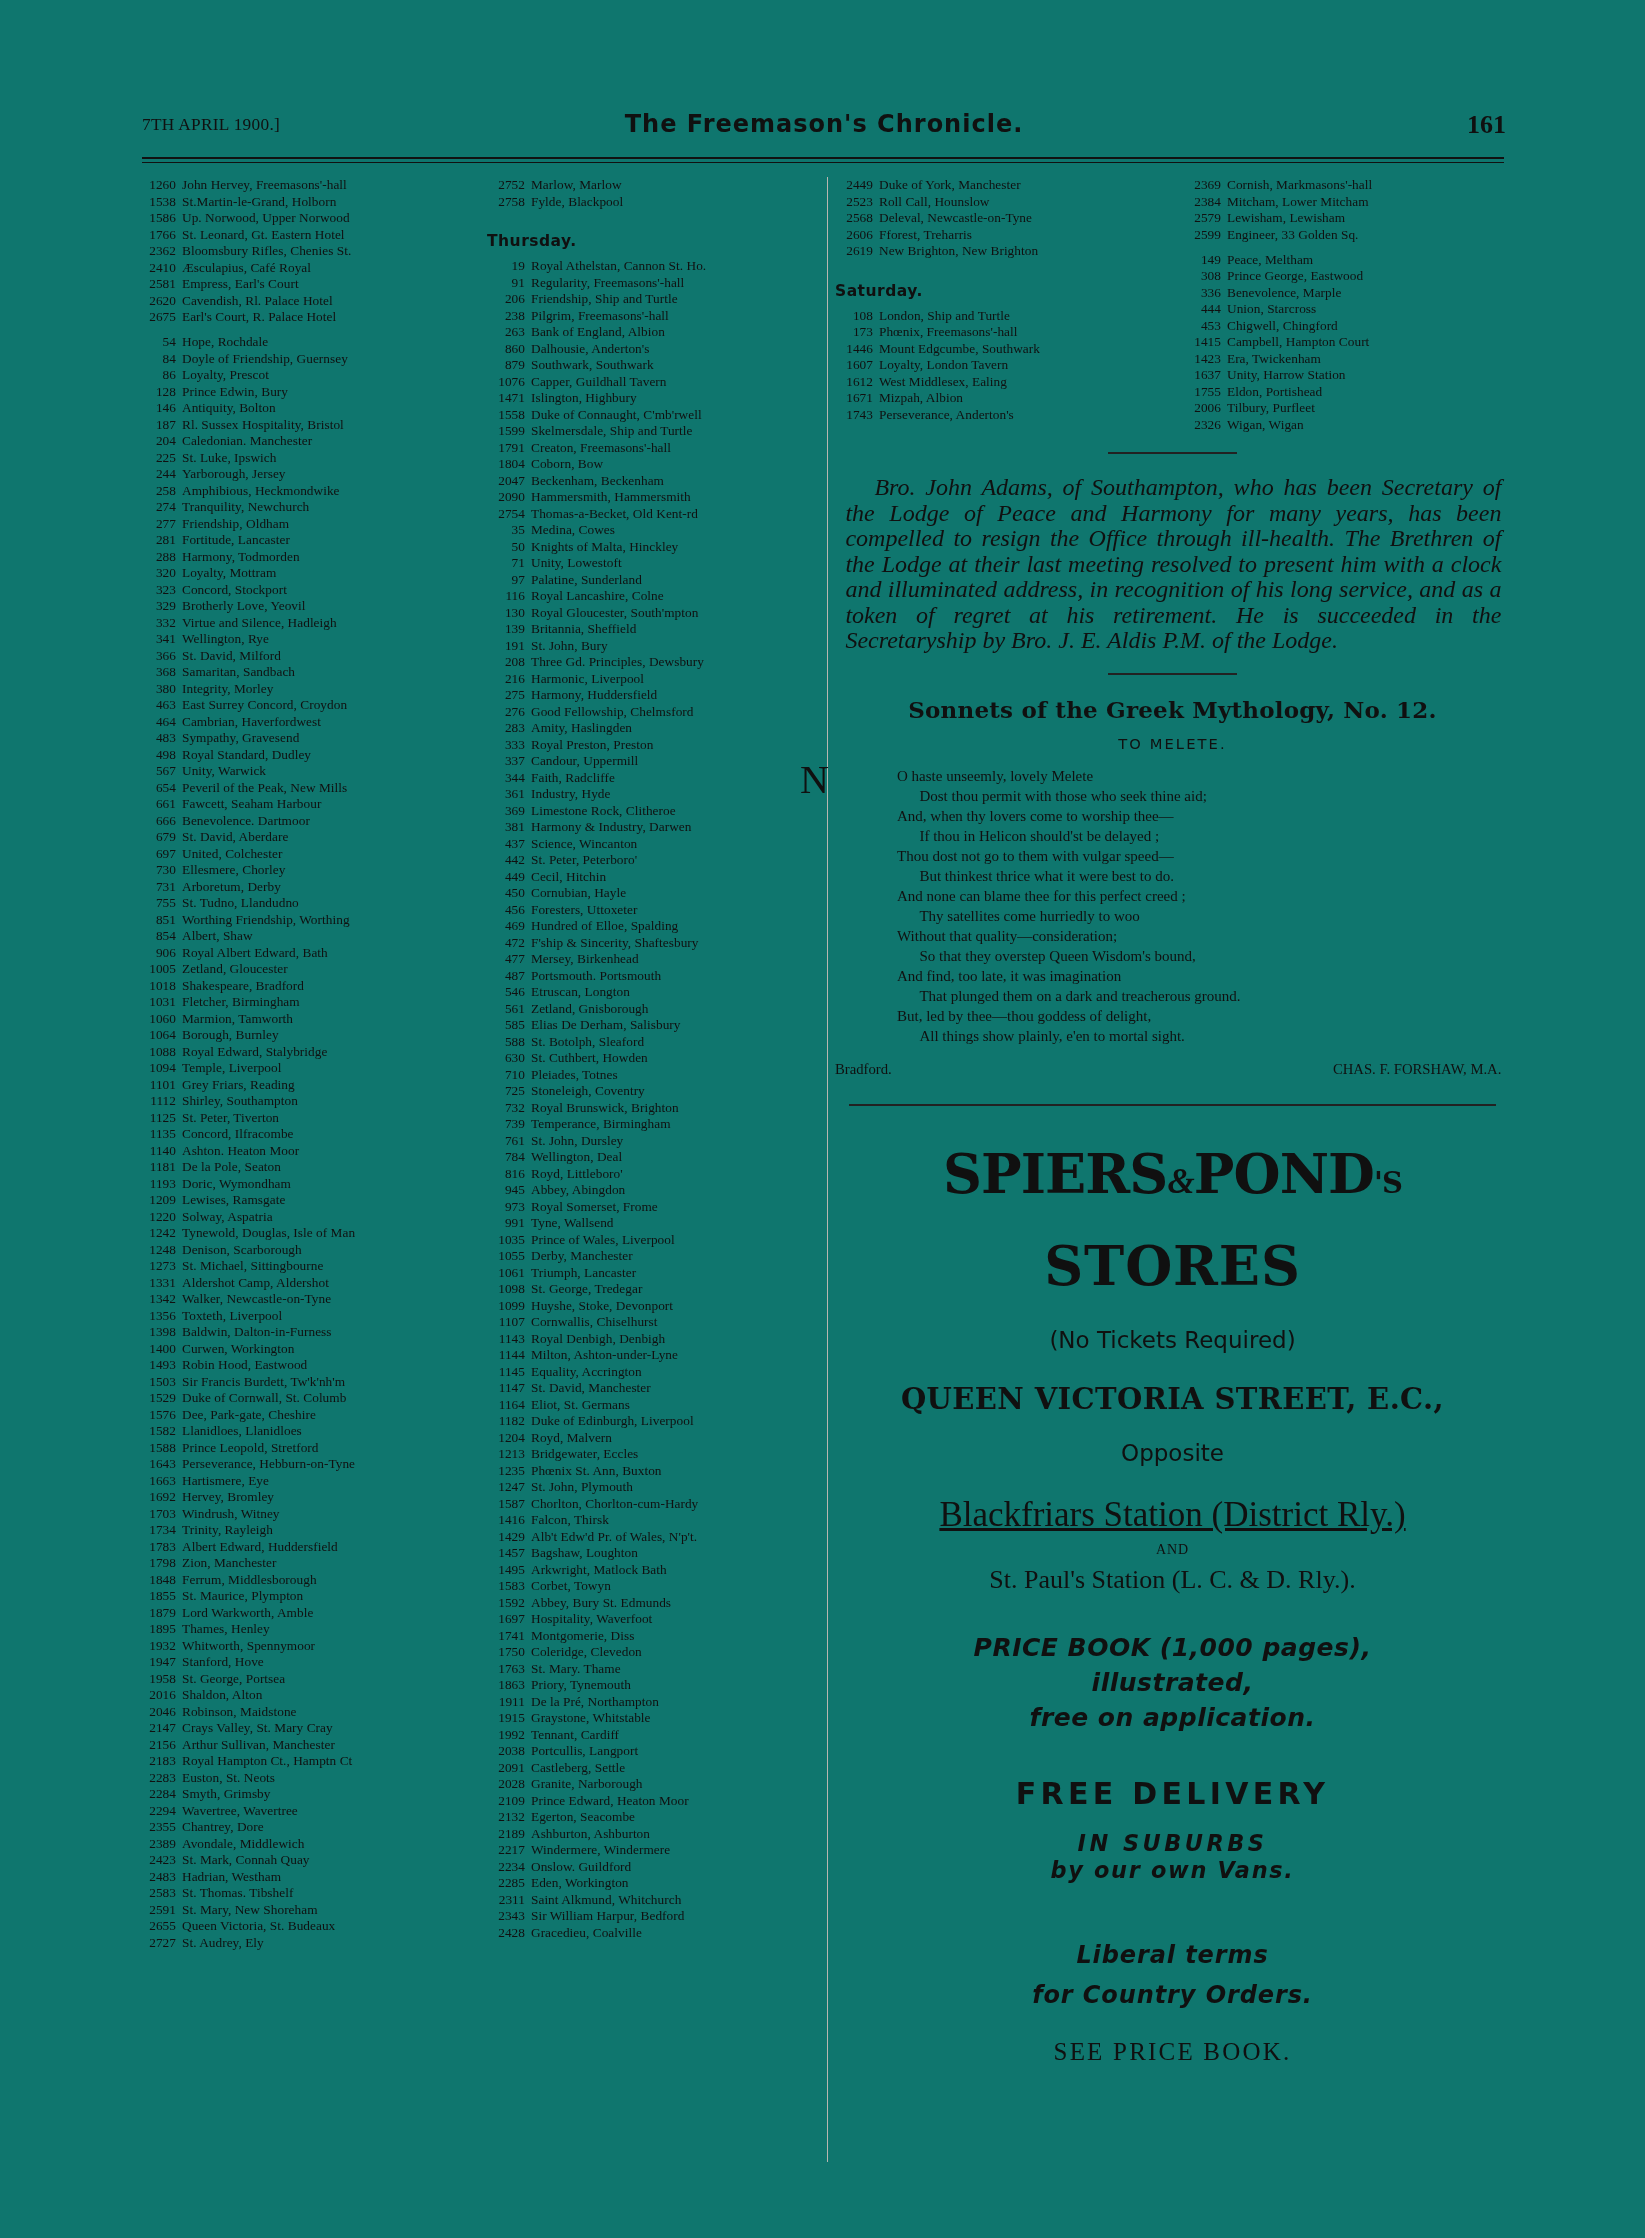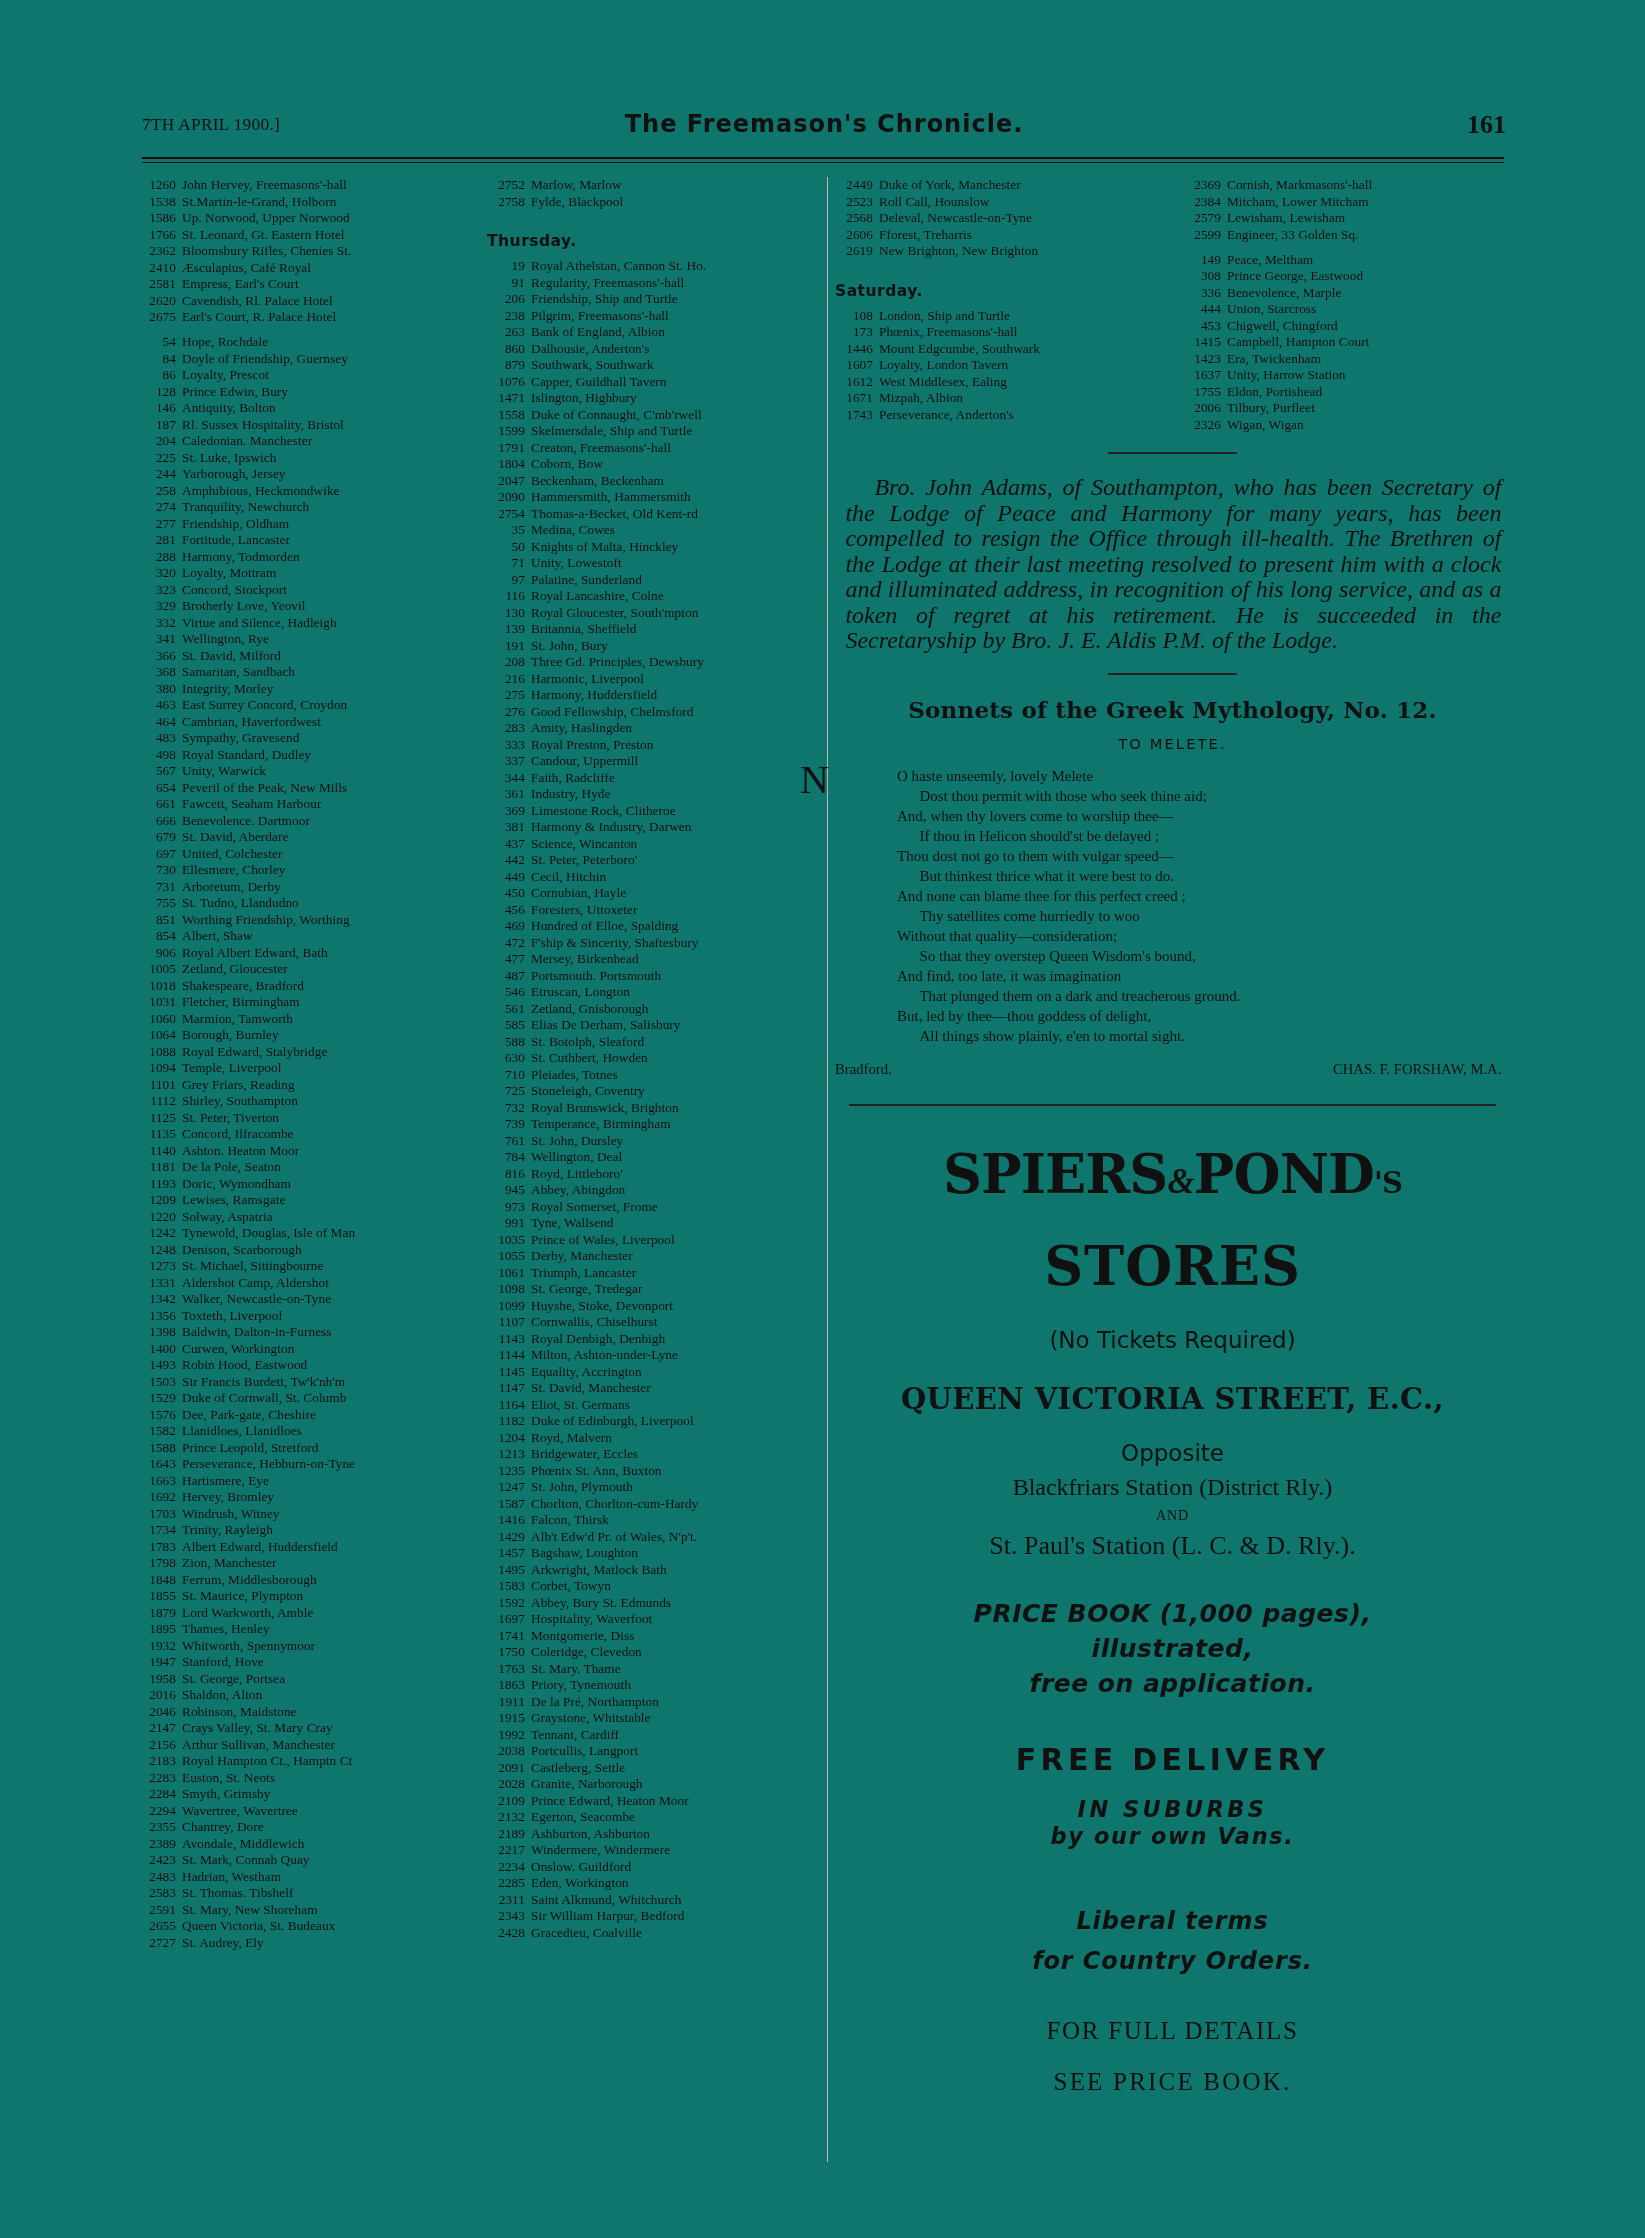--- a/index.html
+++ b/index.html
@@ -178,22 +178,23 @@
     letter-spacing:0.4px;
     margin-top:29px;
   }
   .ad-line3 {
     font-family:"DejaVu Sans", sans-serif;
     font-size:23px;
     margin-top:24px;
   }
   .ad-line4 {
     font-family:"Liberation Serif", serif;
-    font-size:24px;
-    margin-top:8px;
+    font-size:35px;
+    margin-top:29px;
+    text-decoration:underline;
   }
   .ad-and {
     font-family:"Liberation Serif", serif;
     font-size:14px;
     letter-spacing:0.9px;
     margin-top:7px;
   }
   .ad-line5 {
     font-family:"Liberation Serif", serif;
     font-size:26px;
@@ -1312,19 +1313,18 @@
         <div>illustrated,</div>
         <div>free on application.</div>
       </div>
       <div class="ad-free">FREE DELIVERY</div>
       <div class="ad-sub">IN SUBURBS</div>
       <div class="ad-vans">by our own Vans.</div>
       <div class="ad-lib">
         <div>Liberal terms</div>
         <div>for Country Orders.</div>
       </div>
-      <div class="ad-full">FOR FULL DETAILS</div>
       <div class="ad-see">SEE PRICE BOOK.</div>
     </div>
 
   </div>
 </div>
 
 
 </body></html>

